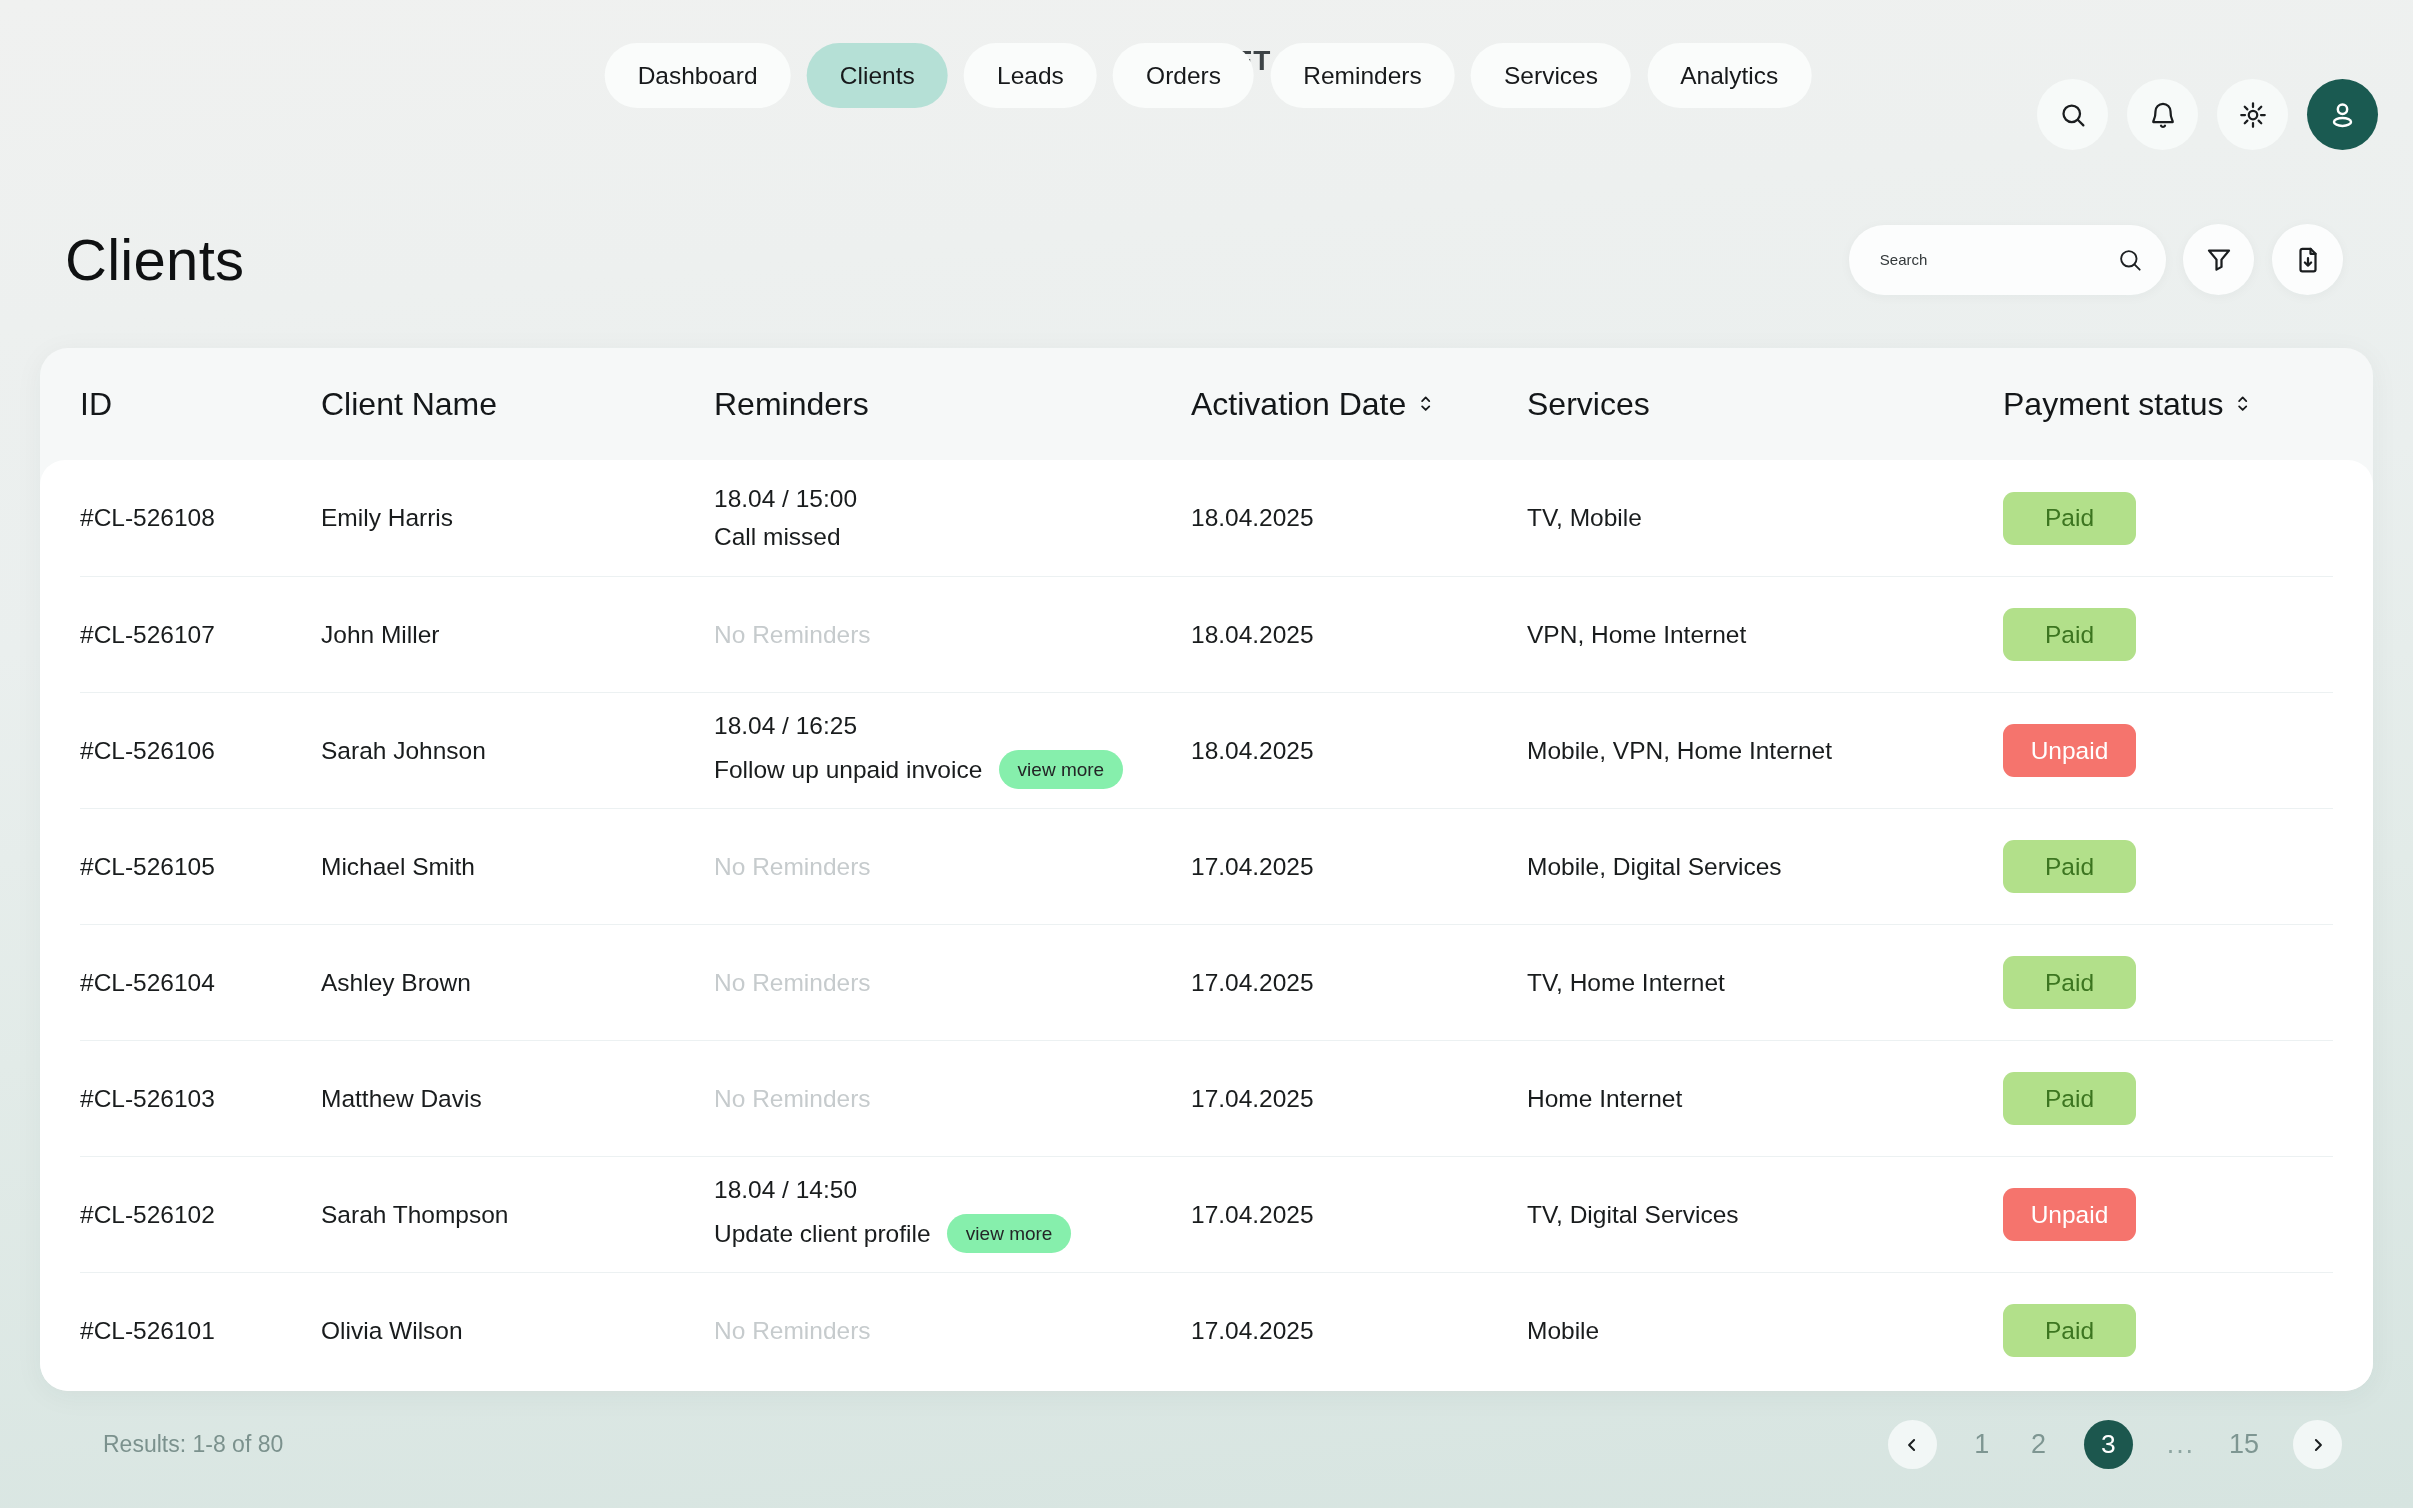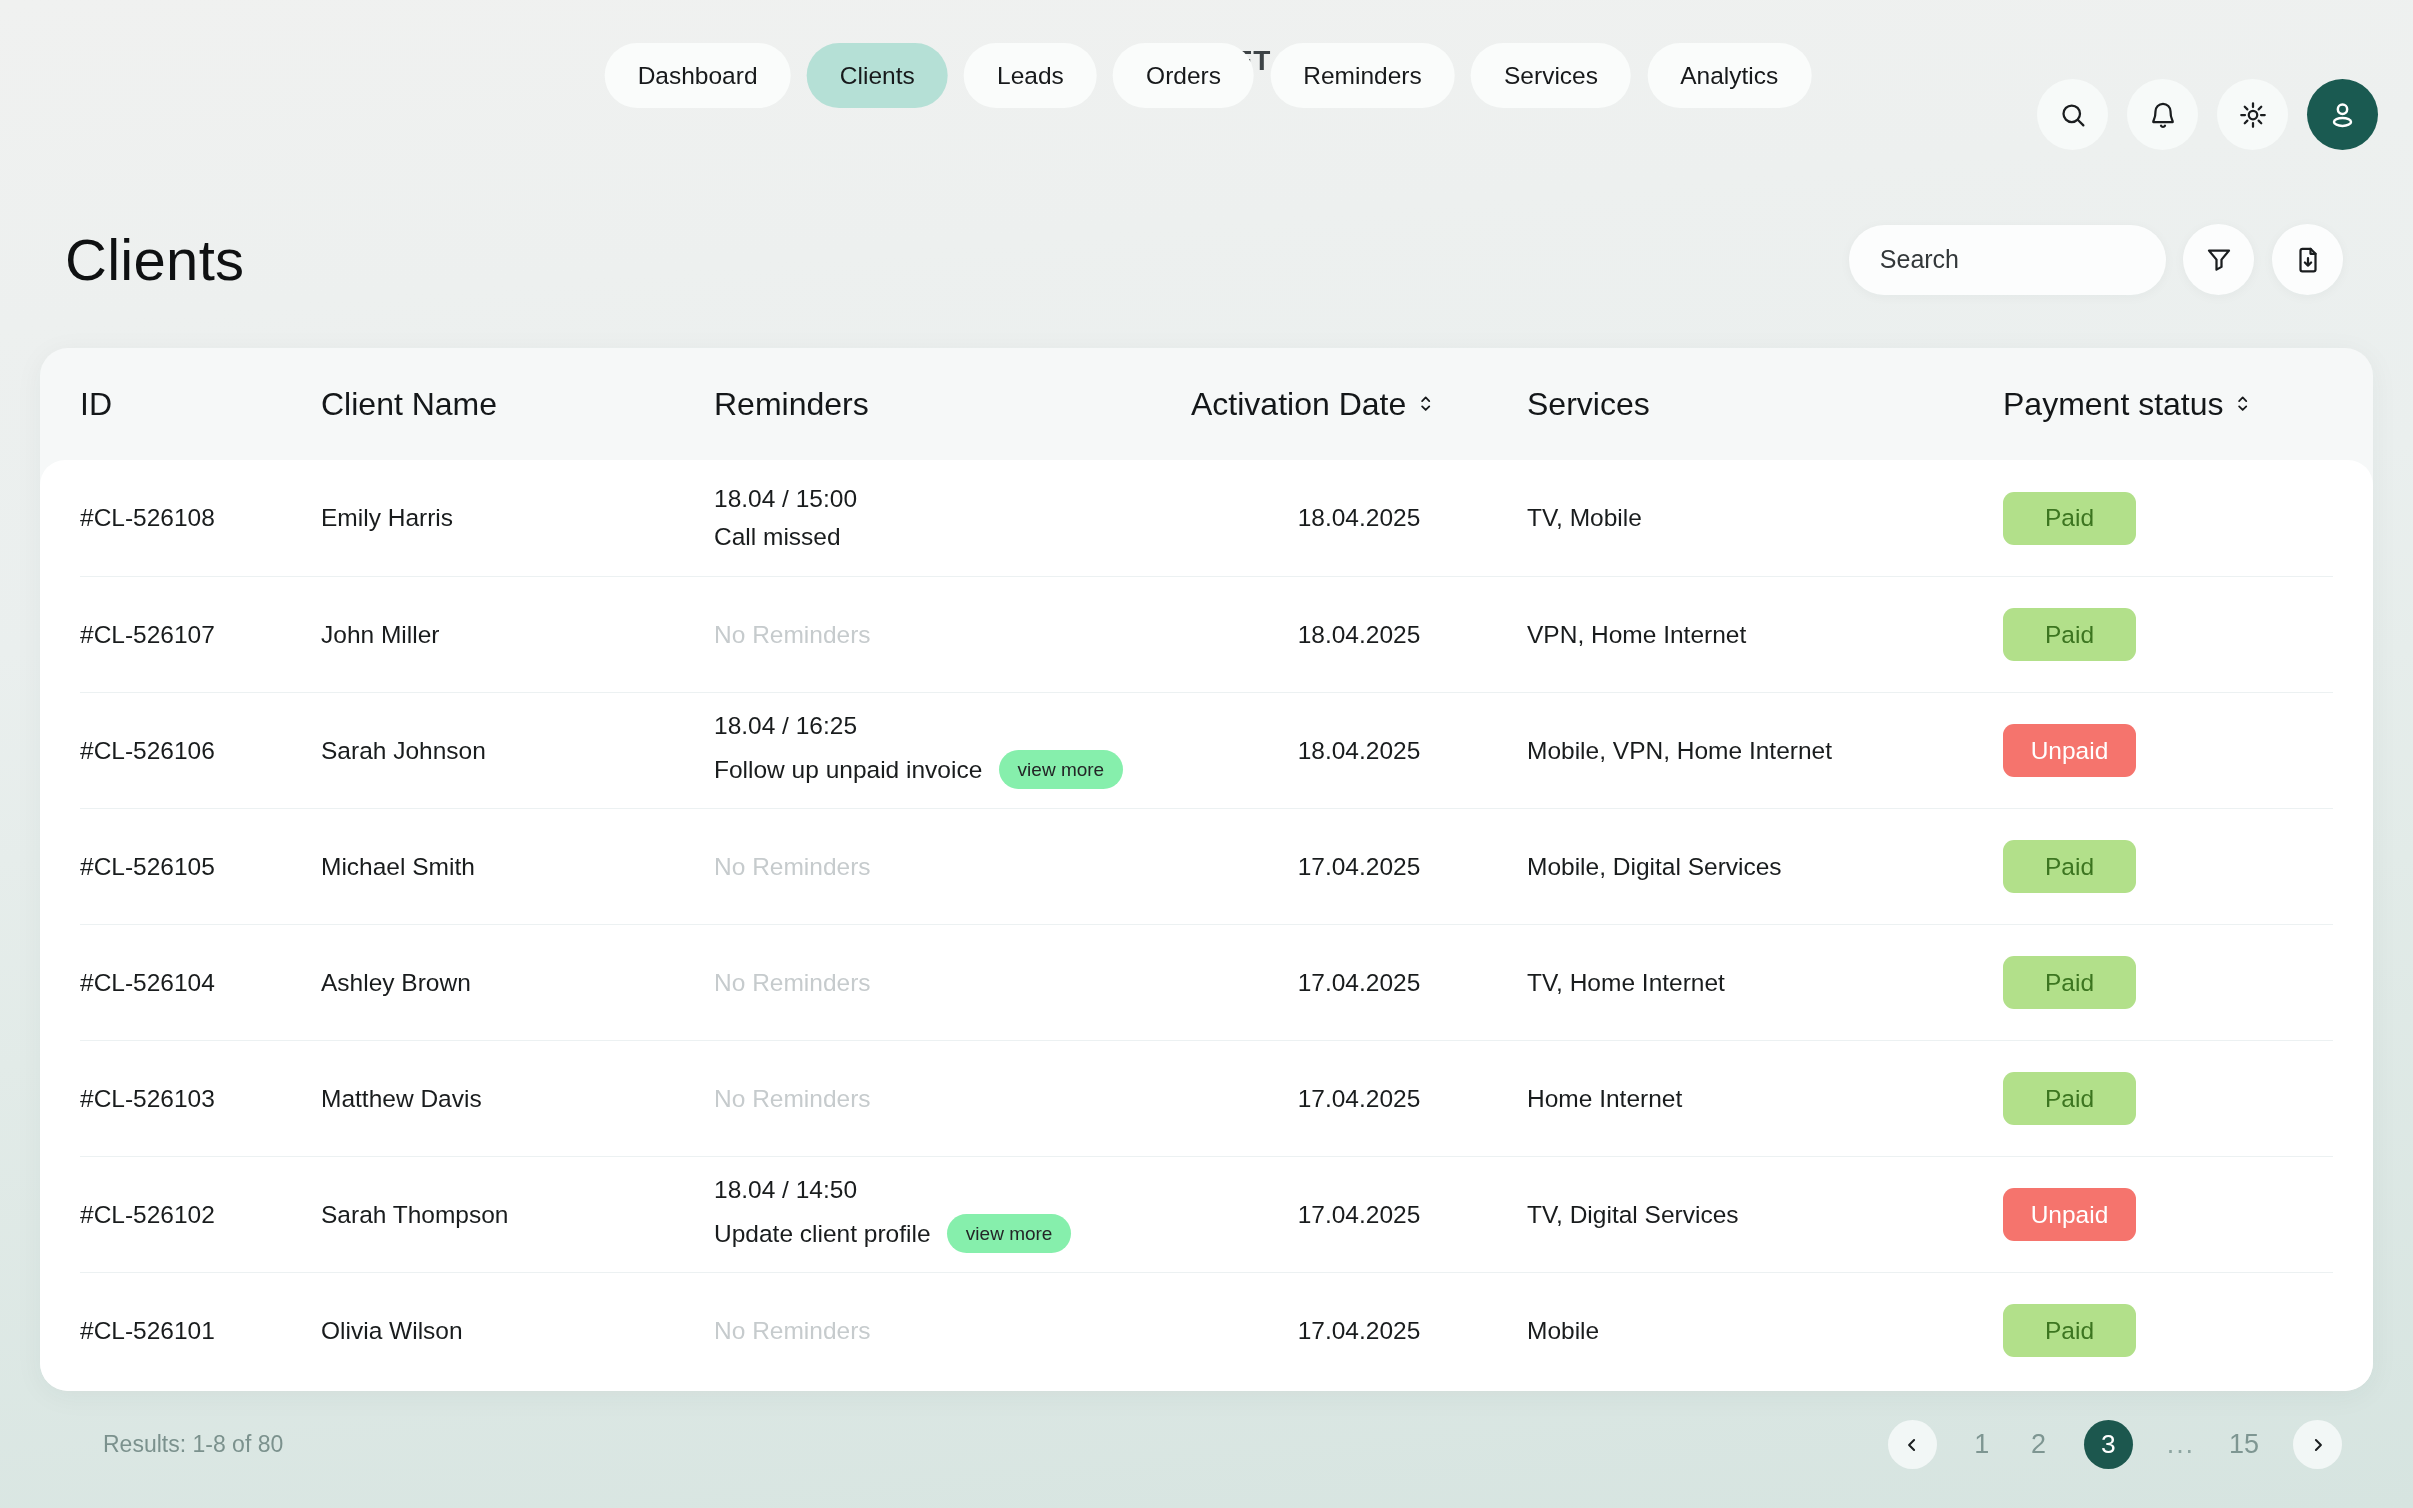--- a/index.html
+++ b/index.html
@@ -33,21 +33,21 @@
 
   
   .title-row { display:flex; align-items:center; justify-content:space-between;
     margin:111px 70px 0 65px; }
   h1 { margin:0; font-size:58px; font-weight:500; color:#0f1112; letter-spacing:0.3px; }
   .tools { display:flex; align-items:center; gap:17.6px; }
   .search-pill { width:317px; height:70px; border-radius:35px; background:#fcfdfd;
     display:flex; align-items:center; padding:0 21.4px 0 29px;
     box-shadow:0 1.9px 11.3px rgba(30,60,55,.04); }
   .search-pill input { flex:1; border:none; outline:none; background:transparent;
-    font-family:inherit; font-size:25px; color:#1f2223; }
+    font-family:inherit; font-size:15px; color:#1f2223; }
   .search-pill input::placeholder { color:#33383a; opacity:1; }
   .search-pill svg { width:28px; height:28px; color:#1d2022; flex:none; }
   .tool-btn { width:71px; height:71px; border-radius:50%; background:#fcfdfd; border:none; cursor:pointer;
     display:flex; align-items:center; justify-content:center; box-shadow:0 1.9px 11.3px rgba(30,60,55,.04); }
   .tool-btn svg { width:30px; height:30px; color:#1a1d1f; }
 
   
   .card { margin:53px 40px 0; height:1043px; border-radius:28px; background:#f6f8f8;
     overflow:hidden; box-shadow:0 5px 29px rgba(30,60,55,.05); }
   .thead { height:112px; display:flex; align-items:center; padding:0 40px;
@@ -55,21 +55,21 @@
   .hcell { display:flex; align-items:center; gap:8.8px; }
   .hcell svg { width:21.4px; height:21.4px; color:#17191b; flex:none; }
   .tbody { background:#ffffff; border-radius:25px 25px 0 0; padding:0 40px; height:931px; }
   .trow { height:116px; display:flex; align-items:center; font-size:24.5px; color:#191c1d;
     border-top:1.3px solid #ecf1f2; }
   .trow:first-child { border-top:none; }
 
   .c-id   { width:241px; }
   .c-name { width:393px; }
   .c-rem  { width:477px; }
-  .c-date { width:336px;text-align:center; }
+  .c-date { width:336px; }
   .c-serv { width:476px; }
   .c-status { flex:1; }
 
   .rem-time { margin-bottom:10px; }
   .rem-row { display:flex; align-items:center; gap:16.3px; }
   .no-rem { color:#c6cbcd; }
   .chip { height:39px; padding:0 19px; border-radius:20px; background:#86efac;
     font-size:19px; color:#232526; display:inline-flex; align-items:center; cursor:pointer; border:none; font-family:inherit; }
   .badge { width:133px; height:53px; border-radius:11px; display:flex; align-items:center;
     justify-content:center; font-size:24.5px; }

